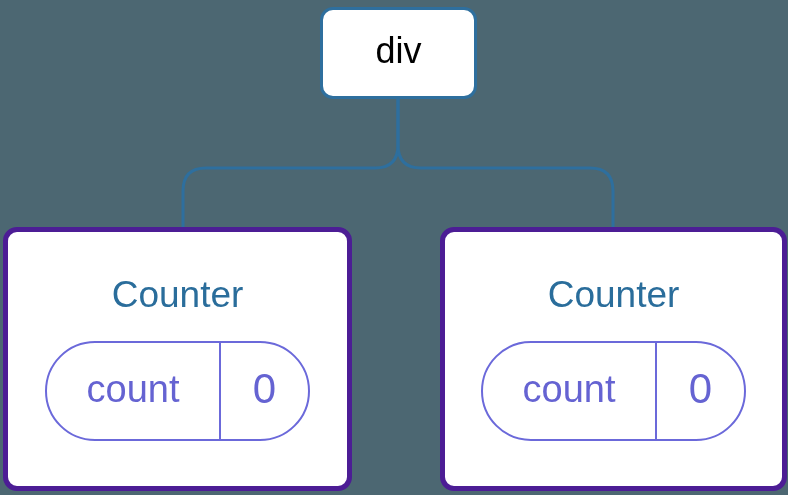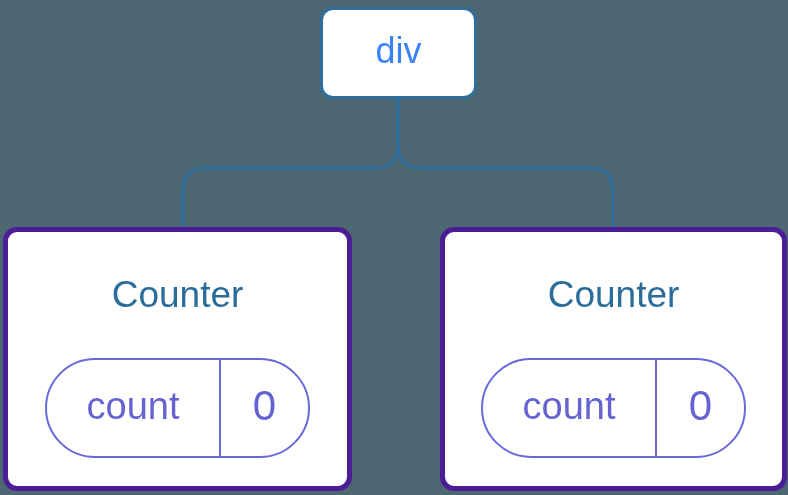--- a/index.html
+++ b/index.html
@@ -35,21 +35,21 @@
     height: 92px;
     box-sizing: border-box;
     background: #ffffff;
     border: 3px solid #2E6F9E;
     border-radius: 13px;
     display: flex;
     align-items: center;
     justify-content: center;
   }
   .root-label {
-    color: #3b82f6;
+    color: #000000;
     font-size: 36px;
     font-weight: 500;
     line-height: 1;
     padding-bottom: 4px;
   }
   .card {
     position: absolute;
     top: 227px;
     height: 264px;
     box-sizing: border-box;
@@ -63,21 +63,21 @@
   }
   .card-left  { left: 3px;   width: 349px; }
   .card-right { left: 440px; width: 347px; }
   .card-title {
     color: #2A6D9B;
     font-size: 37px;
     font-weight: 500;
     line-height: 1;
   }
   .state-pill {
-    margin-top: 45px;
+    margin-top: 28px;
     width: 265px;
     height: 100px;
     box-sizing: border-box;
     border: 2.5px solid #6B69DA;
     border-radius: 50px;
     background: #ffffff;
     display: flex;
     align-items: stretch;
     overflow: hidden;
   }

